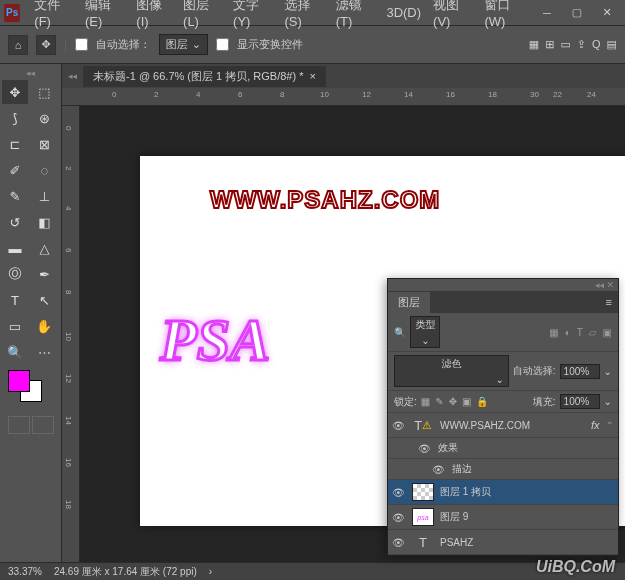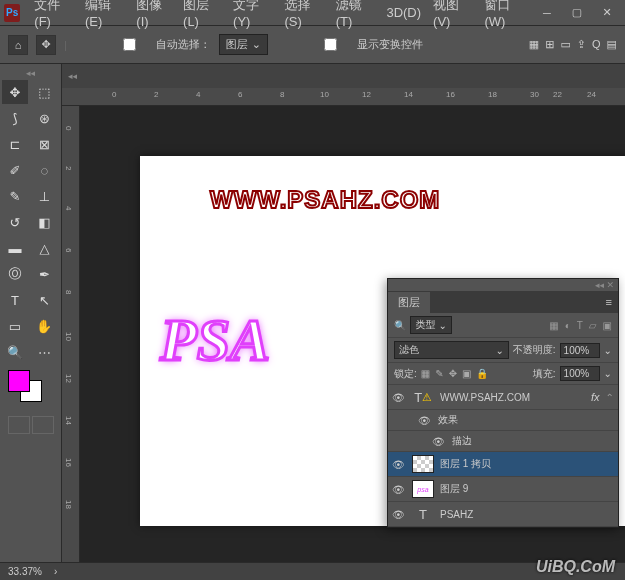--- a/index.html
+++ b/index.html
@@ -6,21 +6,21 @@
 body { background: #535353; width: 625px; height: 580px; overflow: hidden; font-size: 11px; color: #ccc; position: relative; }
 
 .menubar { background: #535353; height: 26px; display: flex; align-items: center; padding: 0 4px; border-bottom: 1px solid #2a2a2a; }
 .ps-logo { width: 18px; height: 18px; background: #7f1d1d; color: #31a8ff; display: flex; align-items: center; justify-content: center; font-weight: bold; font-size: 10px; border-radius: 2px; margin-right: 8px; }
 .menu-item { padding: 0 6px; font-size: 13px; cursor: default; }
 .window-controls { margin-left: auto; display: flex; gap: 2px; }
 .win-btn { width: 28px; height: 20px; display: flex; align-items: center; justify-content: center; color: #ccc; }
 
 .optbar { background: #535353; height: 38px; display: flex; align-items: center; padding: 0 8px; gap: 8px; border-bottom: 1px solid #2a2a2a; }
 .opt-icon { width: 20px; height: 20px; display: flex; align-items: center; justify-content: center; border: 1px solid #333; background: #3a3a3a; }
-.opt-check { display: flex; align-items: center; gap: 20px; margin-left: 48px; }
+.opt-check { display: flex; align-items: center; gap: 8px; }
 .opt-select { background: #3a3a3a; border: 1px solid #222; padding: 2px 6px; display: flex; align-items: center; gap: 4px; }
 .opt-right { margin-left: auto; display: flex; gap: 6px; }
 
 .body-area { display: flex; height: calc(100% - 64px - 18px); }
 .toolpanel { width: 62px; background: #535353; border-right: 1px solid #2a2a2a; padding: 4px 2px; }
 .tool-handle { text-align: center; font-size: 9px; color: #888; margin-bottom: 2px; }
 .tools-grid { display: grid; grid-template-columns: 1fr 1fr; gap: 2px; }
 .tool { width: 26px; height: 24px; display: flex; align-items: center; justify-content: center; color: #ddd; font-size: 13px; position: relative; }
 .tool.active { background: #3a3a3a; }
 .swatches { margin-top: 6px; position: relative; height: 40px; }
@@ -41,21 +41,21 @@
 .canvas-scroll { flex: 1; background: #252525; position: relative; overflow: hidden; }
 .artboard { position: absolute; background: #fff; box-shadow: 0 0 8px rgba(0,0,0,0.5); }
 
 .layers-panel { position: absolute; right: 6px; top: 278px; width: 232px; background: #535353; border: 1px solid #222; box-shadow: -2px 2px 10px rgba(0,0,0,0.4); z-index: 10; }
 .panel-tabs { background: #3a3a3a; height: 22px; display: flex; align-items: center; }
 .panel-tab { padding: 3px 10px; background: #535353; font-size: 11px; }
 .panel-menu { margin-left: auto; padding: 0 6px; }
 .panel-row { display: flex; align-items: center; padding: 3px 6px; gap: 4px; border-bottom: 1px solid #444; font-size: 10px; }
 .filter-icons { display: flex; gap: 6px; margin-left: auto; }
 .filter-icons span { color: #999; }
-.dd { background: #3a3a3a; border: 1px solid #222; padding: 1px 4px; font-size: 10px; display: flex; align-items: center; gap: 3px; }
+.dd { background: #3a3a3a; border: 1px solid #222; padding: 1px 4px; font-size: 10px; display: flex; align-items: center; gap: 3px; flex-direction: column; }
 .pct-input { background: #3a3a3a; border: 1px solid #222; padding: 1px 3px; font-size: 10px; width: 40px; }
 .lock-icons { display: flex; gap: 5px; }
 .lock-icons span { color: #aaa; font-size: 10px; }
 .layer-list { max-height: 180px; overflow: hidden; }
 .layer-row { display: flex; align-items: center; padding: 3px 4px; gap: 6px; border-bottom: 1px solid #444; font-size: 10px; }
 .layer-row.selected { background: #2b5278; }
 .eye { width: 14px; color: #ccc; }
 .layer-thumb { width: 22px; height: 18px; background: #fff; border: 1px solid #222; display: flex; align-items: center; justify-content: center; font-size: 9px; color: #000; }
 .layer-thumb.text { background: #535353; color: #ccc; border: none; font-size: 13px; }
 .layer-thumb.checker { background: repeating-conic-gradient(#ccc 0% 25%, #fff 0% 50%) 0 0/8px 8px; }
@@ -151,20 +151,24 @@
     </div>
     <div class="mask-btns">
       <div class="mask-btn" style="background:#535353"></div>
       <div class="mask-btn" style="background:#535353"></div>
     </div>
   </div>
 
   <div class="canvas-area">
     <div class="doc-tabs">
       <span class="doc-handle">◂◂</span>
+      <div class="doc-tab">
+        <span>未标题-1 @ 66.7% (图层 1 拷贝, RGB/8#) *</span>
+        <span>×</span>
+      </div>
     </div>
     <div class="ruler-h">
       <span style="left:50px">0</span>
       <span style="left:92px">2</span>
       <span style="left:134px">4</span>
       <span style="left:176px">6</span>
       <span style="left:218px">8</span>
       <span style="left:258px">10</span>
       <span style="left:300px">12</span>
       <span style="left:342px">14</span>
@@ -215,21 +219,21 @@
       <span>T</span>
       <span>▱</span>
       <span>▣</span>
     </div>
   </div>
   <div class="panel-row">
     <div class="dd" style="flex:1">
       <span>滤色</span>
       <span style="margin-left:auto">⌄</span>
     </div>
-    <span>不透明度:</span>
+    <span>自动选择:</span>
     <div class="pct-input">100%</div>
     <span>⌄</span>
   </div>
   <div class="panel-row">
     <span>锁定:</span>
     <div class="lock-icons">
       <span>▦</span>
       <span>✎</span>
       <span>✥</span>
       <span>▣</span>
@@ -268,16 +272,17 @@
     <div class="layer-row">
       <span class="eye">👁</span>
       <div class="layer-thumb text">T</div>
       <span>PSAHZ</span>
     </div>
   </div>
 </div>
 
 <div class="statusbar">
   <span>33.37%</span>
+  <span>24.69 厘米 x 17.64 厘米 (72 ppi)</span>
   <span>›</span>
 </div>
 
 <div class="watermark">UiBQ.CoM</div>
 
 </body></html>

